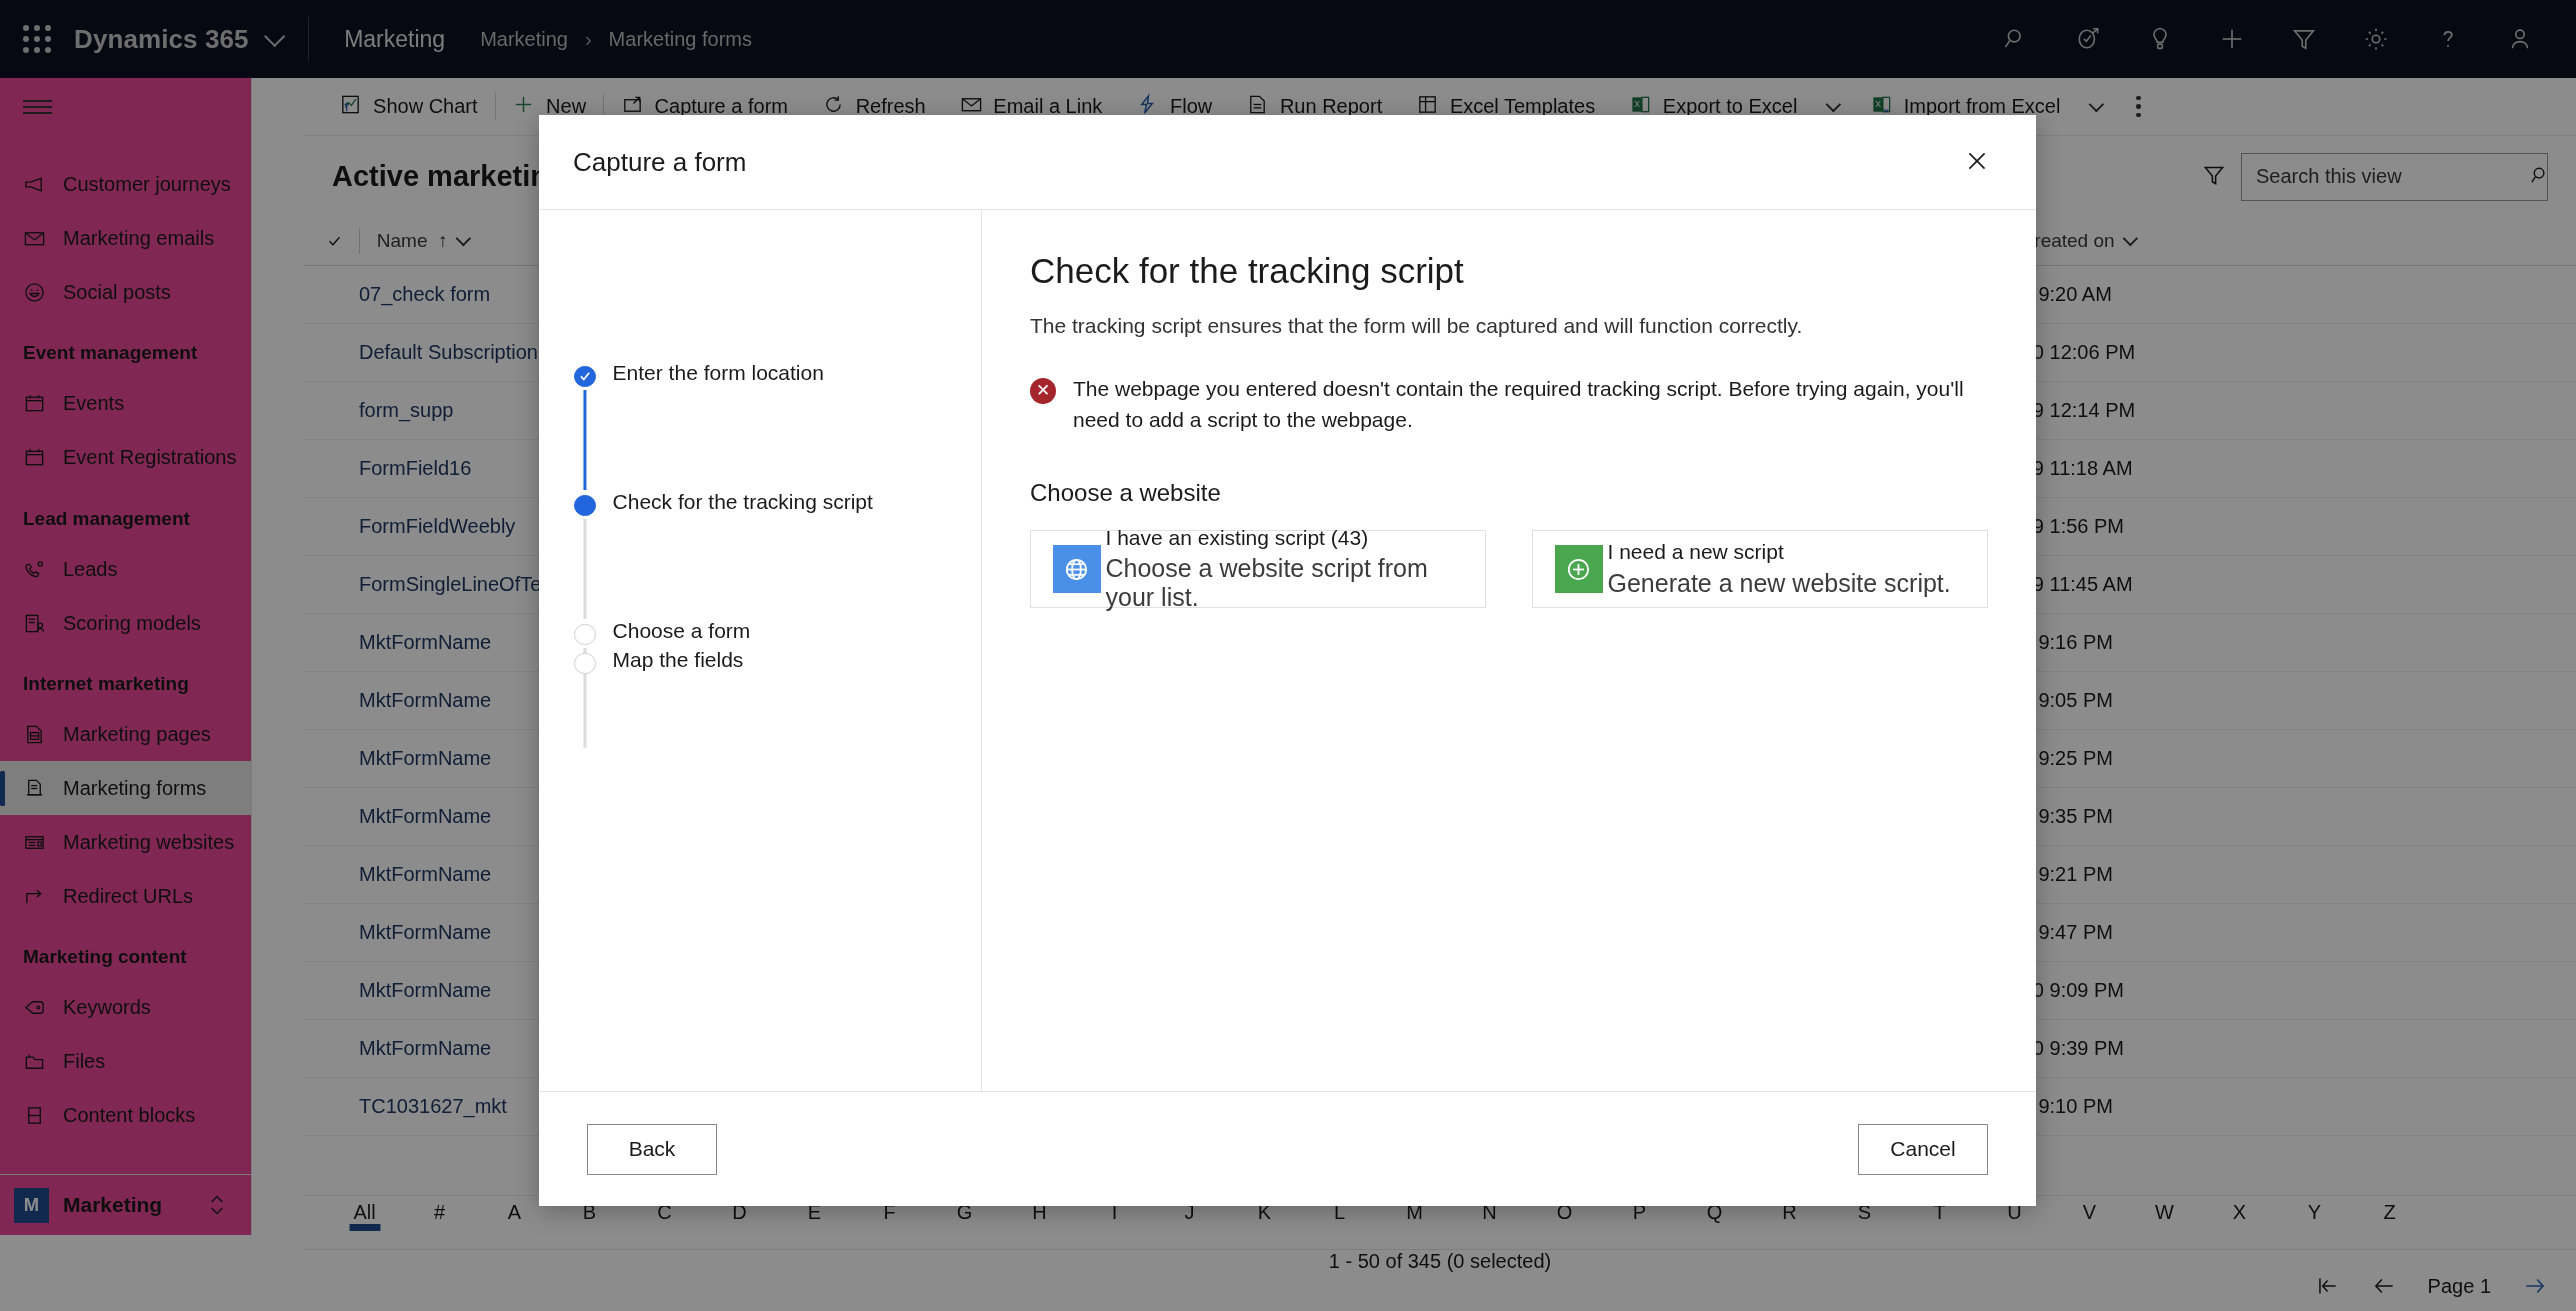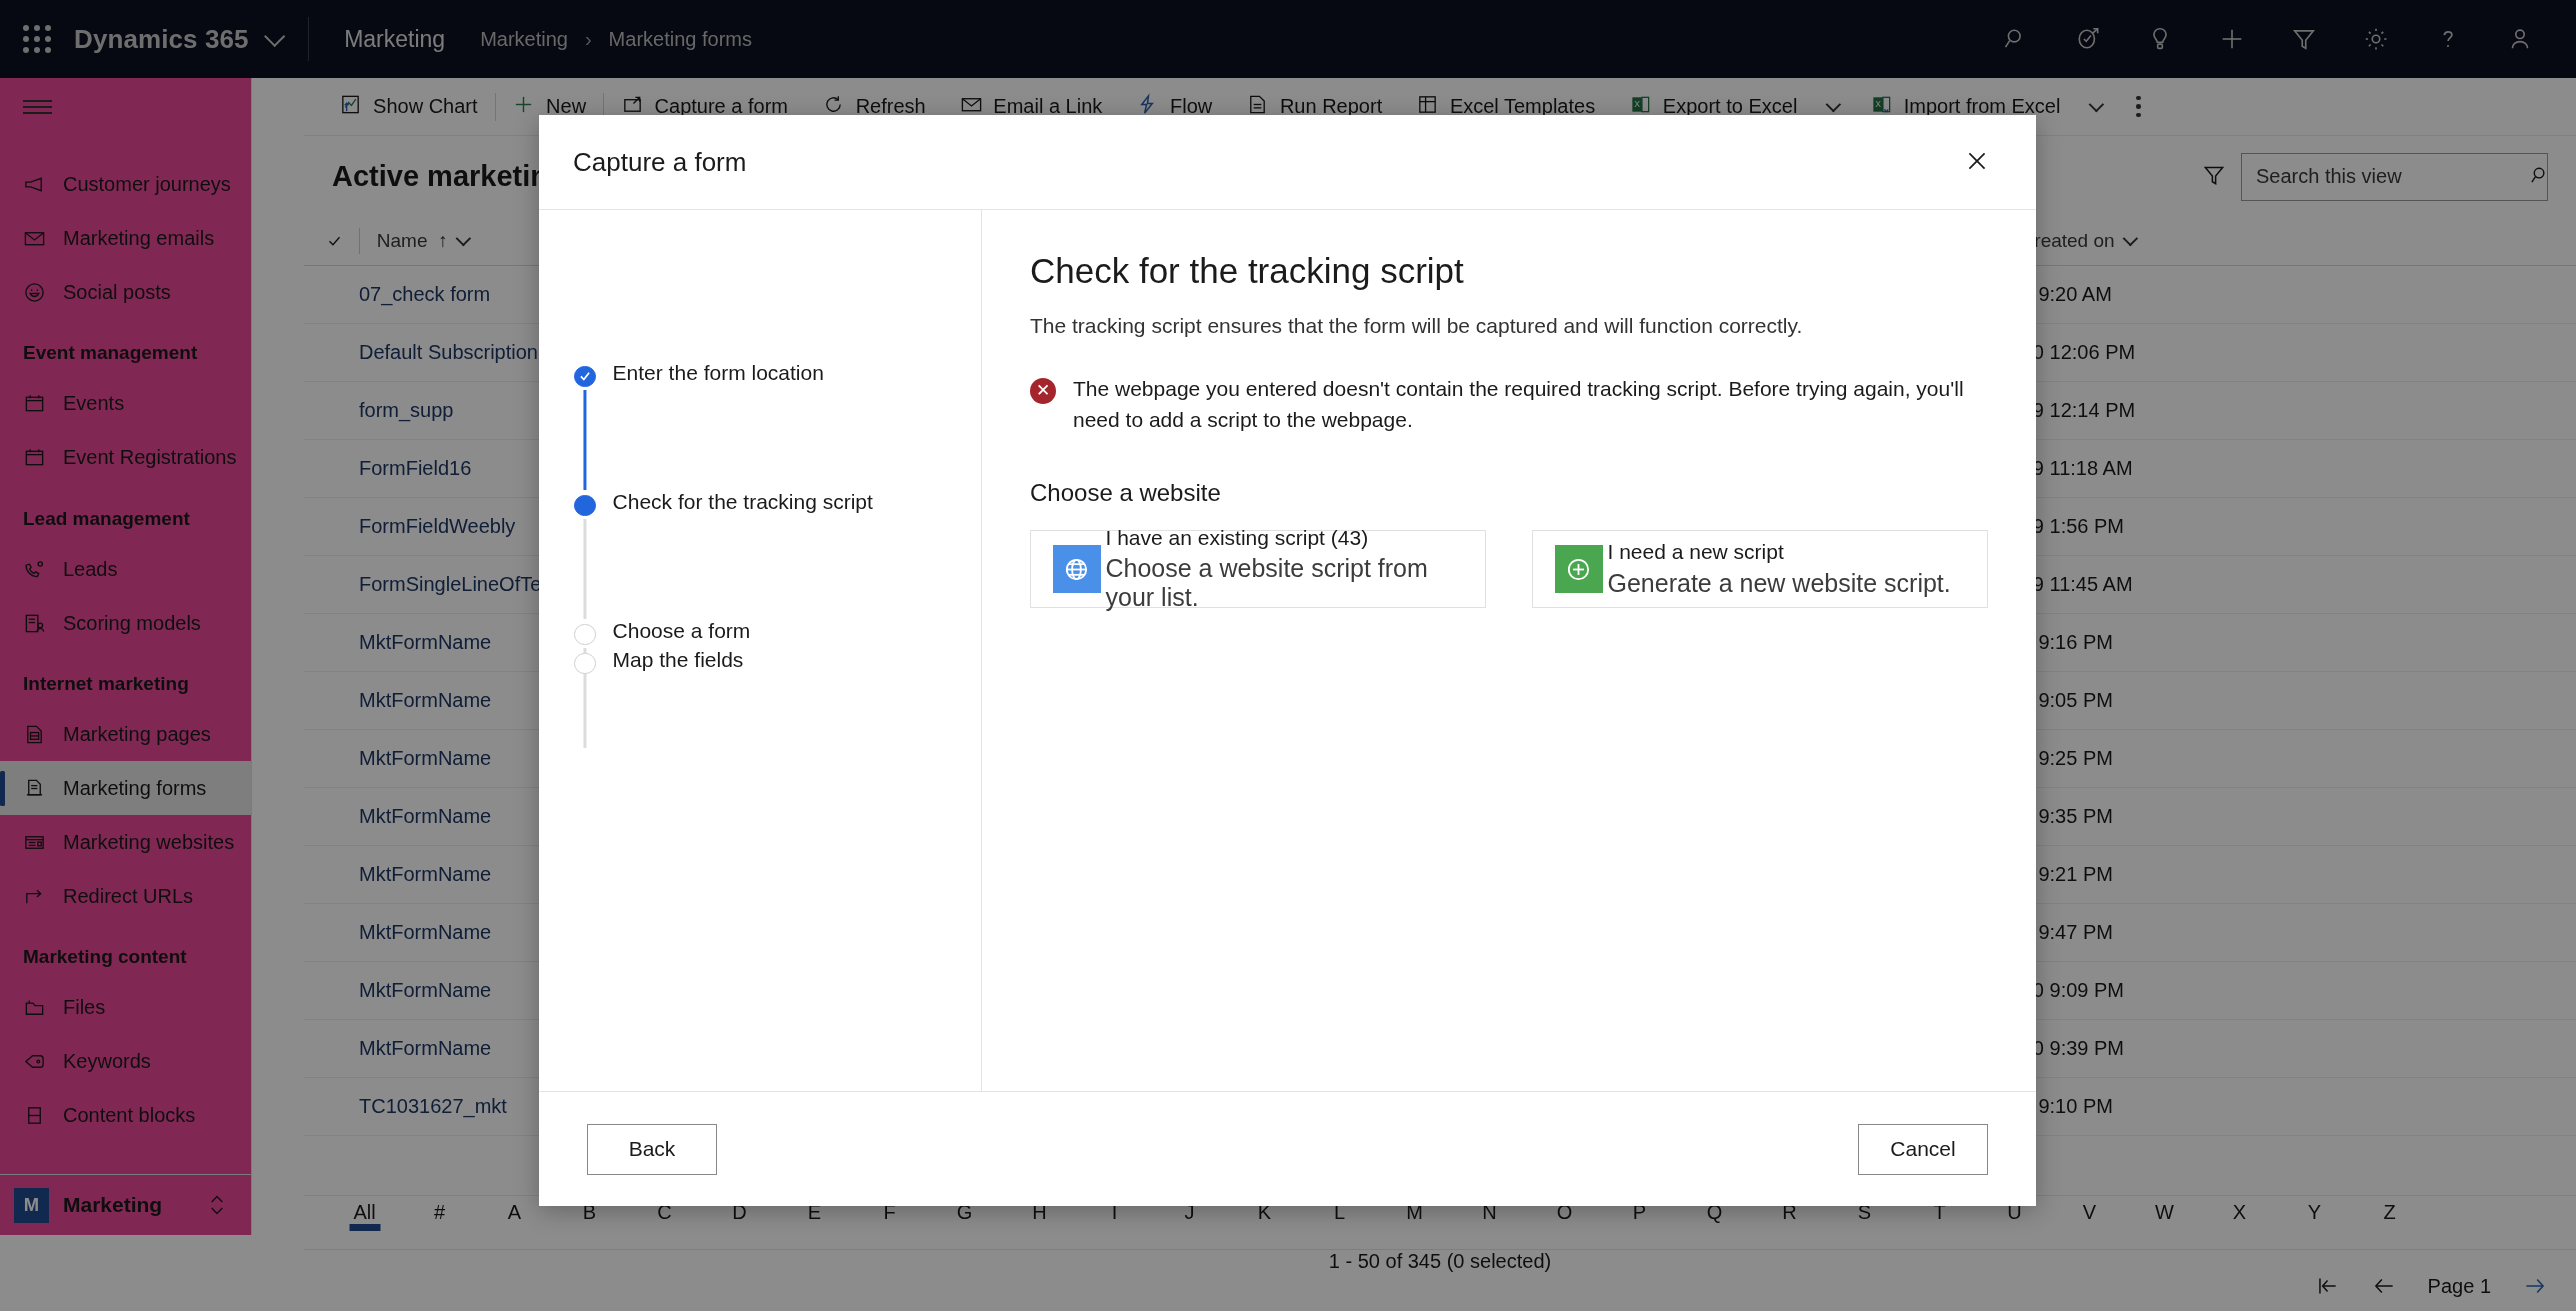--- a/index.html
+++ b/index.html
@@ -409,34 +409,34 @@
               <polyline points="14.5,5.5 18.5,9 14.5,12.5"></polyline>
             </svg>
         </span>
         <span>Redirect URLs</span>
       </div>
 
       <div class="side-group-title">Marketing content</div>
       <div class="side-item">
         <span class="si-icon">
           <svg width="23" height="23" viewBox="0 0 24 24" fill="none" stroke="#1b1b1b" stroke-width="1.4">
+              <path d="M3 12l7-6h8a3 3 0 013 3v6a3 3 0 01-3 3h-8z"></path>
+              <circle cx="16" cy="12" r="1.4"></circle>
+            </svg>
+        </span>
+        <span>Keywords</span>
+      </div>
+      <div class="side-item">
+        <span class="si-icon">
+          <svg width="23" height="23" viewBox="0 0 24 24" fill="none" stroke="#1b1b1b" stroke-width="1.4">
               <path d="M3.5 7.5h7l2 2.5h8v9h-17z"></path>
               <line x1="6.5" y1="7.5" x2="6.5" y2="4.8"></line>
             </svg>
         </span>
         <span>Files</span>
-      </div>
-      <div class="side-item">
-        <span class="si-icon">
-          <svg width="23" height="23" viewBox="0 0 24 24" fill="none" stroke="#1b1b1b" stroke-width="1.4">
-              <path d="M3 12l7-6h8a3 3 0 013 3v6a3 3 0 01-3 3h-8z"></path>
-              <circle cx="16" cy="12" r="1.4"></circle>
-            </svg>
-        </span>
-        <span>Keywords</span>
       </div>
       <div class="side-item">
         <span class="si-icon">
           <svg width="23" height="23" viewBox="0 0 24 24" fill="none" stroke="#1b1b1b" stroke-width="1.4">
               <rect x="6" y="4" width="12" height="16"></rect>
               <line x1="6" y1="12" x2="18" y2="12"></line>
             </svg>
         </span>
         <span>Content blocks</span>
       </div>

